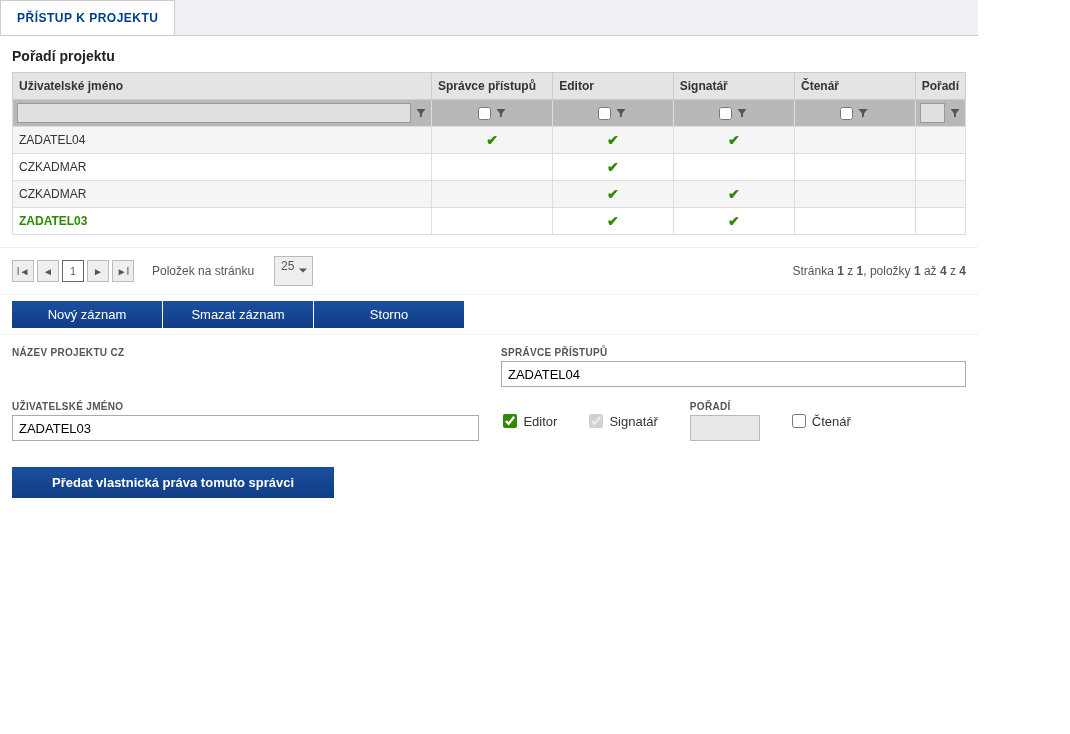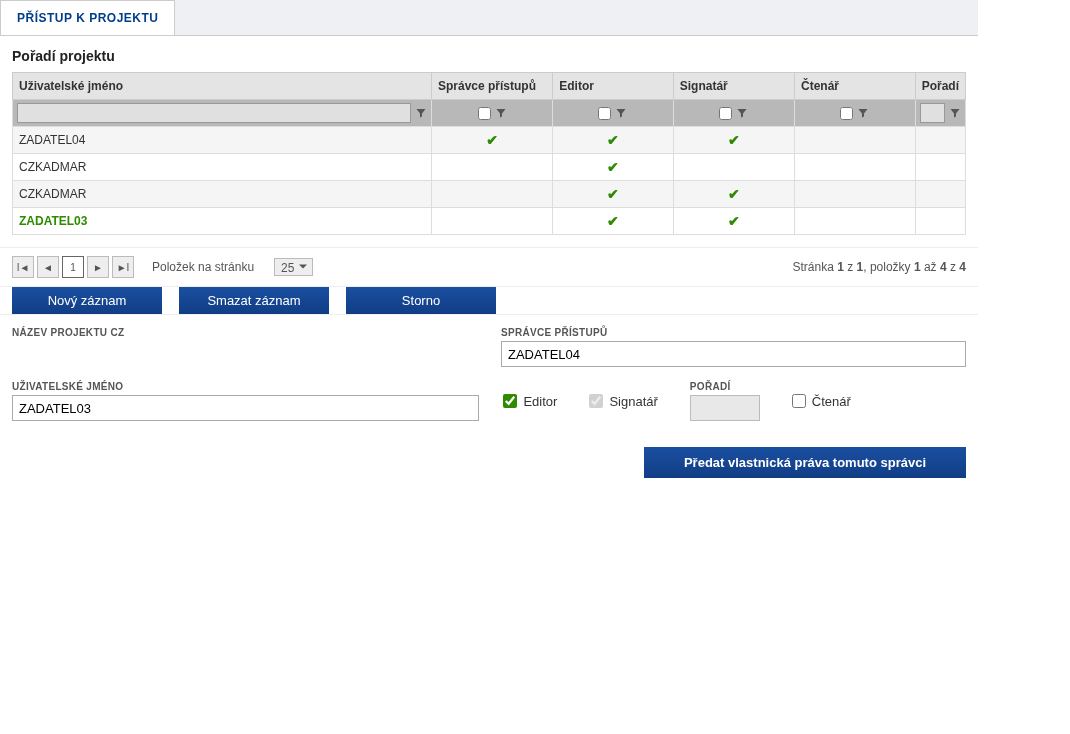--- a/index.html
+++ b/index.html
@@ -27,39 +27,39 @@
 .sel-row td { color: #2e8b00; font-weight: bold; }
 
 .check-icon { color: #2e8b00; font-weight: bold; font-size: 14px; }
 
 .pager-row { display: flex; align-items: center; justify-content: space-between; padding: 8px 12px; border-top: 1px solid #eee; font-size: 12px; color: #555; }
 .pager-left { display: flex; align-items: center; gap: 18px; }
 .pager-btns { display: flex; gap: 3px; }
 .pbtn { width: 22px; height: 22px; border: 1px solid #bbb; background: #eee; display: flex; align-items: center; justify-content: center; font-size: 10px; cursor: pointer; }
 .pbtn.cur { background: #fff; border-color: #666; }
 .pcount { display: flex; align-items: center; gap: 20px; }
-.psel { border: 1px solid #bbb; background: #eee; padding: 2px 18px 0 6px; position: relative; font-size: 12px; }
+.psel { border: 1px solid #bbb; background: #eee; padding: 2px 18px 12px 6px; position: relative; font-size: 12px; }
 .psel::after { content: ""; position: absolute; right: 5px; top: 50%; transform: translateY(-30%); border: 4px solid transparent; border-top-color: #555; }
 
-.action-row { display: flex; gap: 17px; padding: 0 12px; border-bottom: 1px solid #eee; border-top: 1px solid #eee; }
+.action-row { display: flex; gap: 1px; padding: 6px 12px; border-bottom: 1px solid #eee; border-top: 1px solid #eee; }
 .abtn { flex: 0 0 150px; background: linear-gradient(#1a4fa0,#113d85); color: #fff; border: none; padding: 6px 0; font-size: 13px; cursor: pointer; }
 
 .form-area { padding: 12px; }
 .form-row { display: flex; gap: 24px; margin-bottom: 14px; }
 .fld { flex: 1; }
 .fld label { display: block; font-size: 10px; font-weight: bold; color: #555; letter-spacing: 0.3px; margin-bottom: 3px; }
 .fld input[type="text"] { width: 100%; height: 26px; border: 1px solid #aaa; padding: 0 6px; font-size: 13px; }
 .fld input[readonly] { background: #e8e8e8; border-color: #bbb; }
 .chk-set { display: flex; align-items: center; gap: 32px; }
 .chk { display: flex; align-items: center; gap: 6px; font-size: 13px; }
 .chk input { width: 14px; height: 14px; }
 .small-fld { width: 70px; }
 .small-fld input { width: 64px; }
 
-.transfer-row { display: flex; justify-content: flex-end; padding: 12px 0 24px; }
+.transfer-row { display: flex; justify-content: flex-start; padding: 12px 0 24px; }
 .tbtn { background: linear-gradient(#1a4fa0,#113d85); color: #fff; border: none; padding: 8px 40px; font-size: 13px; font-weight: bold; cursor: pointer; }
 
 svg.funnel { vertical-align: middle; }
 </style>
 </head>
 <body>
 
 <div class="container">
   <div class="tab-bar">
     <div class="tab">PŘÍSTUP K PROJEKTU</div>

